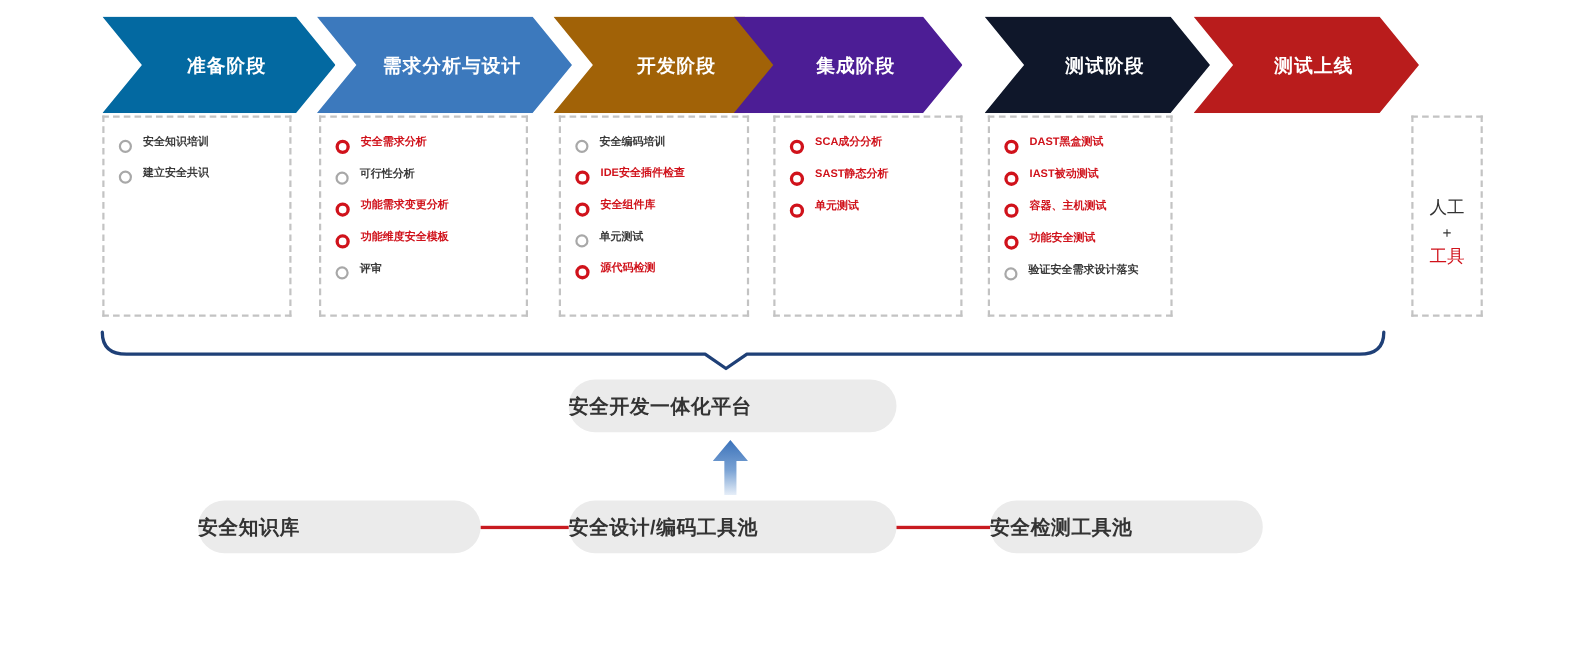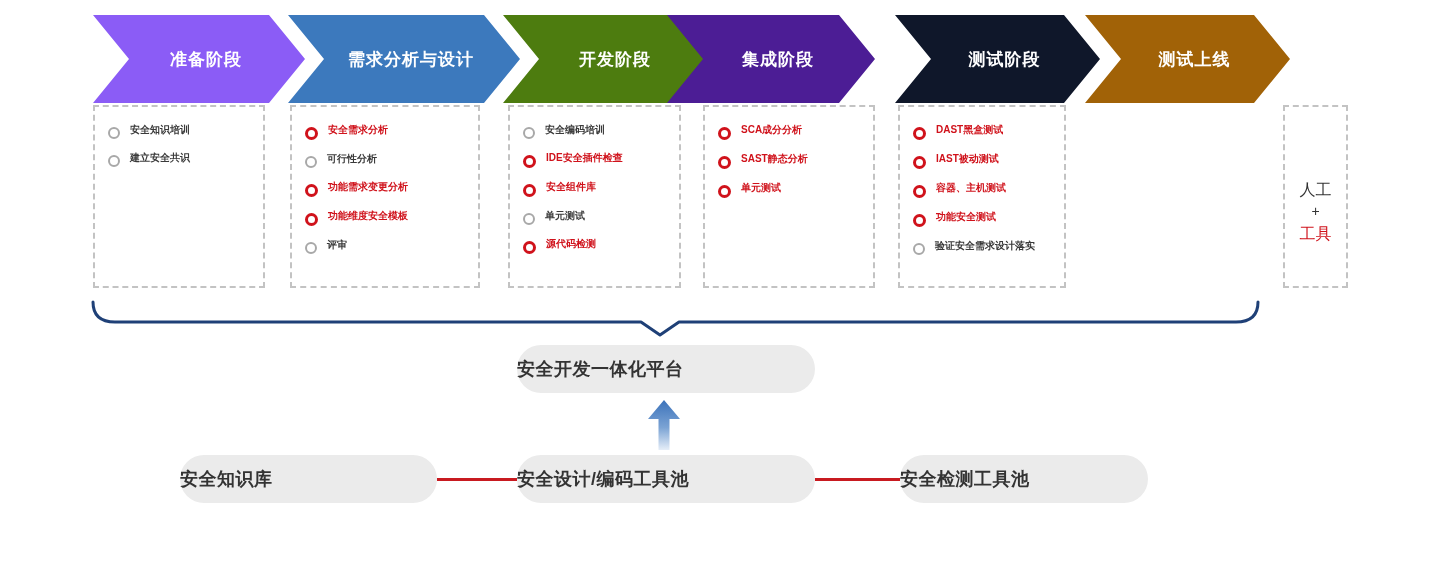--- a/index.html
+++ b/index.html
@@ -58,36 +58,36 @@
     position:absolute;top:478px;height:3px;background:#c81a20;
   }
   .connector.c0{left:437px;width:80px;}
   .connector.c1{left:815px;width:85px;}
 </style>
 </head>
 <body>
 
 <div class="canvas">
 
-  <div class="chevron" style="left: 93px; width: 212px; background: #8b5cf6;">
+  <div class="chevron" style="left: 93px; width: 212px; background: #0369a1;">
     <span class="title">准备阶段</span>
   </div>
   <div class="chevron" style="left: 288px; width: 232px; background: rgb(60, 121, 189);">
     <span class="title">需求分析与设计</span>
   </div>
-  <div class="chevron" style="left: 503px; width: 210px; background: #4d7c0f; align-items: center;">
+  <div class="chevron" style="left: 503px; width: 210px; background: #a16207; align-items: center;">
     <span class="title">开发阶段</span>
   </div>
   <div class="chevron" style="left: 667px; width: 208px; background: #4c1d95;">
     <span class="title">集成阶段</span>
   </div>
   <div class="chevron" style="left: 895px; width: 205px; background: #0f172a;">
     <span class="title">测试阶段</span>
   </div>
-  <div class="chevron" style="left: 1085px; width: 205px; background: #a16207;">
+  <div class="chevron" style="left: 1085px; width: 205px; background: #b91c1c;">
     <span class="title">测试上线</span>
   </div>
 
   <div class="stage-box" style="left:93px;width:172px;">
     <ul class="items">
       <li class="item" data-color="gray">
           <span class="bullet"></span>
           <span>安全知识培训</span>
         </li>
       <li class="item" data-color="gray">

